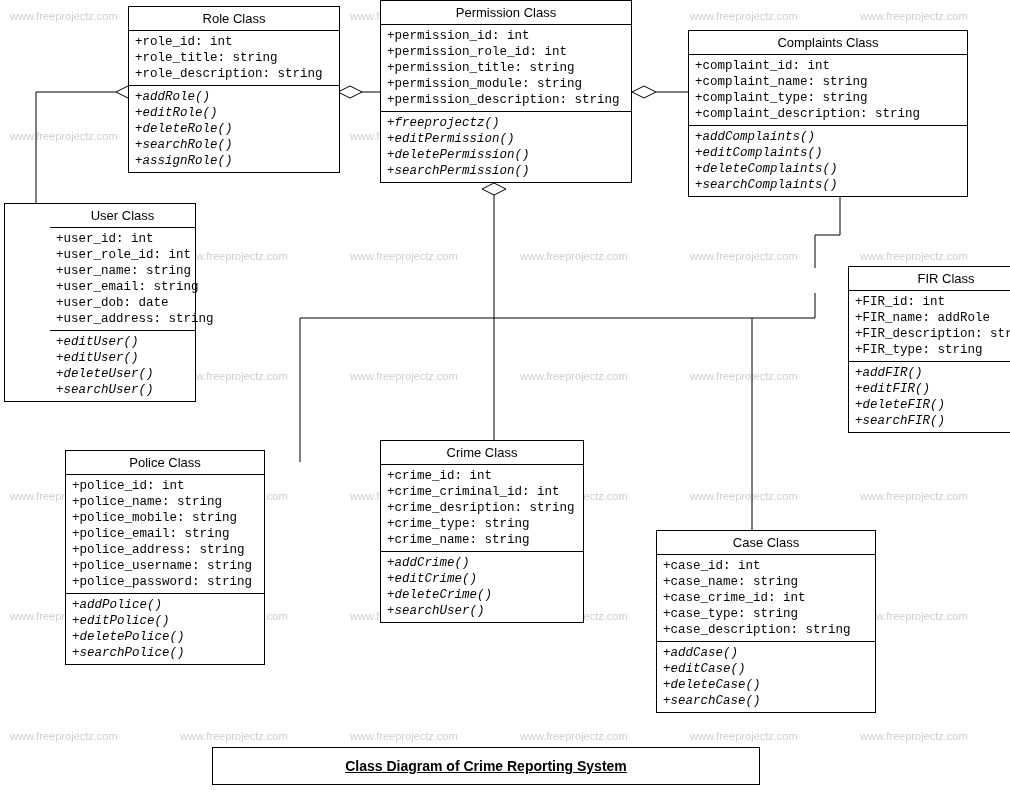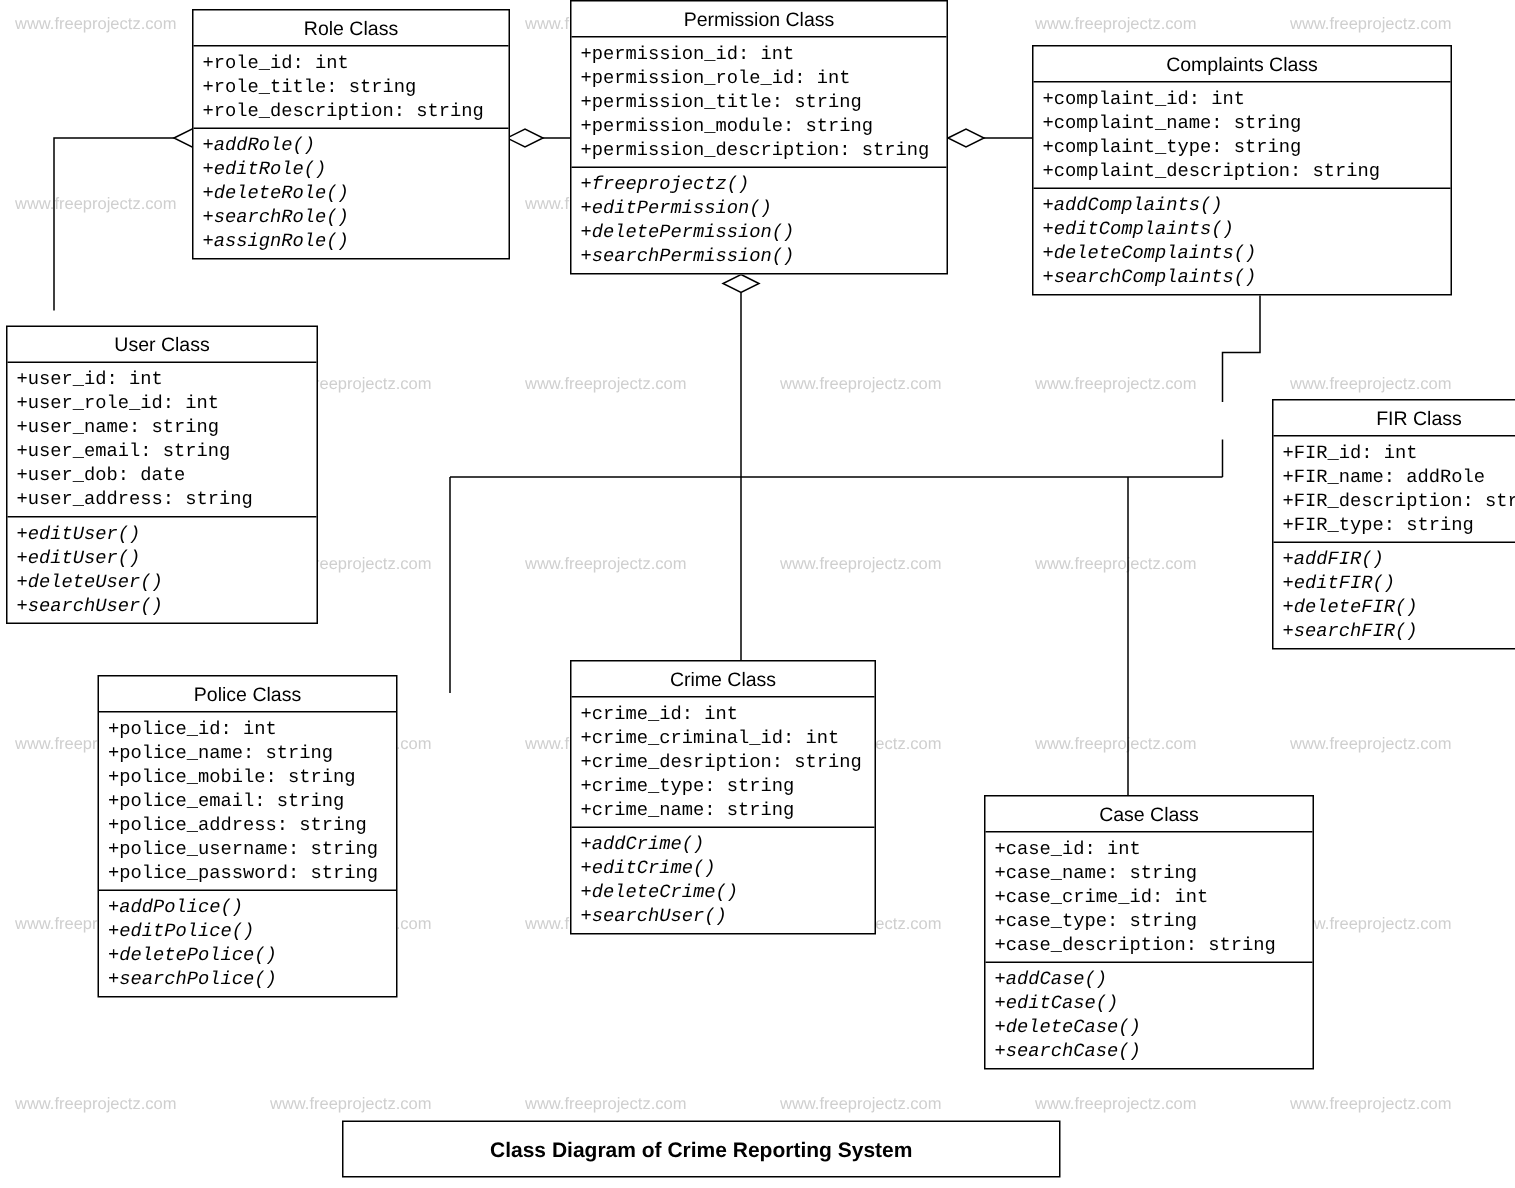--- a/index.html
+++ b/index.html
@@ -46,33 +46,34 @@
   }
   .classbox .section:last-child {
     border-bottom: none;
     font-style: italic;
   }
   .classbox .section div {
     white-space: nowrap;
   }
   .titlebox {
     position: absolute;
-    left: 228px;
+    left: 212px;
     top: 747px;
-    width: 479px;
+    width: 548px;
     height: 38px;
     border: 1px solid #000;
     box-sizing: border-box;
     display: flex;
     align-items: center;
     justify-content: center;
     font-weight: bold;
     font-size: 14px;
     background: #fff;
     z-index: 2;
+    text-decoration: underline;
   }
   svg.relations {
     position: absolute;
     left: 0;
     top: 0;
     width: 1010px;
     height: 792px;
     z-index: 1;
   }
   svg.relations line, svg.relations polyline {
@@ -208,21 +209,21 @@
       <div>+complaint_description: string</div>
     </div>
   <div class="section">
       <div>+addComplaints()</div>
       <div>+editComplaints()</div>
       <div>+deleteComplaints()</div>
       <div>+searchComplaints()</div>
     </div>
 </div>
 
-<div class="classbox" style="left:4px; top:217px; width:208px;">
+<div class="classbox" style="left:4px; top:203px; width:192px;padding-left:45px;">
   <div class="title">User Class</div>
   <div class="section">
       <div>+user_id: int</div>
       <div>+user_role_id: int</div>
       <div>+user_name: string</div>
       <div>+user_email: string</div>
       <div>+user_dob: date</div>
       <div>+user_address: string</div>
     </div>
   <div class="section">

